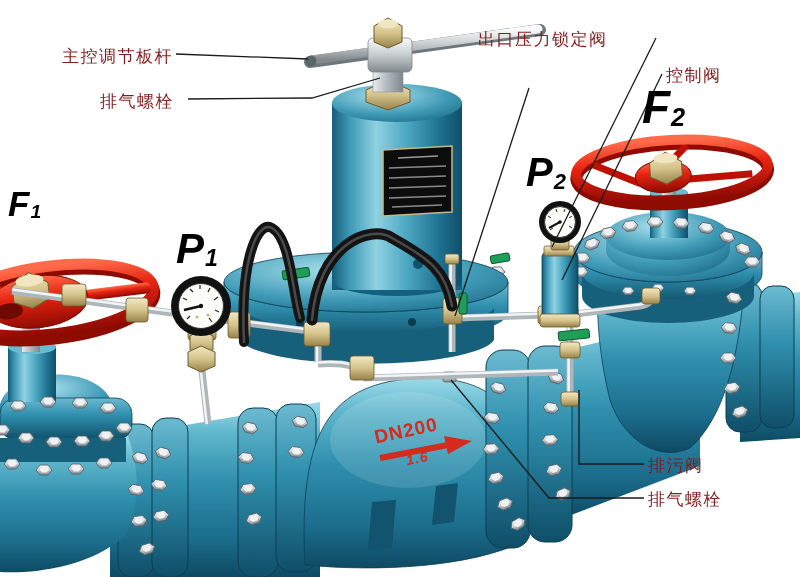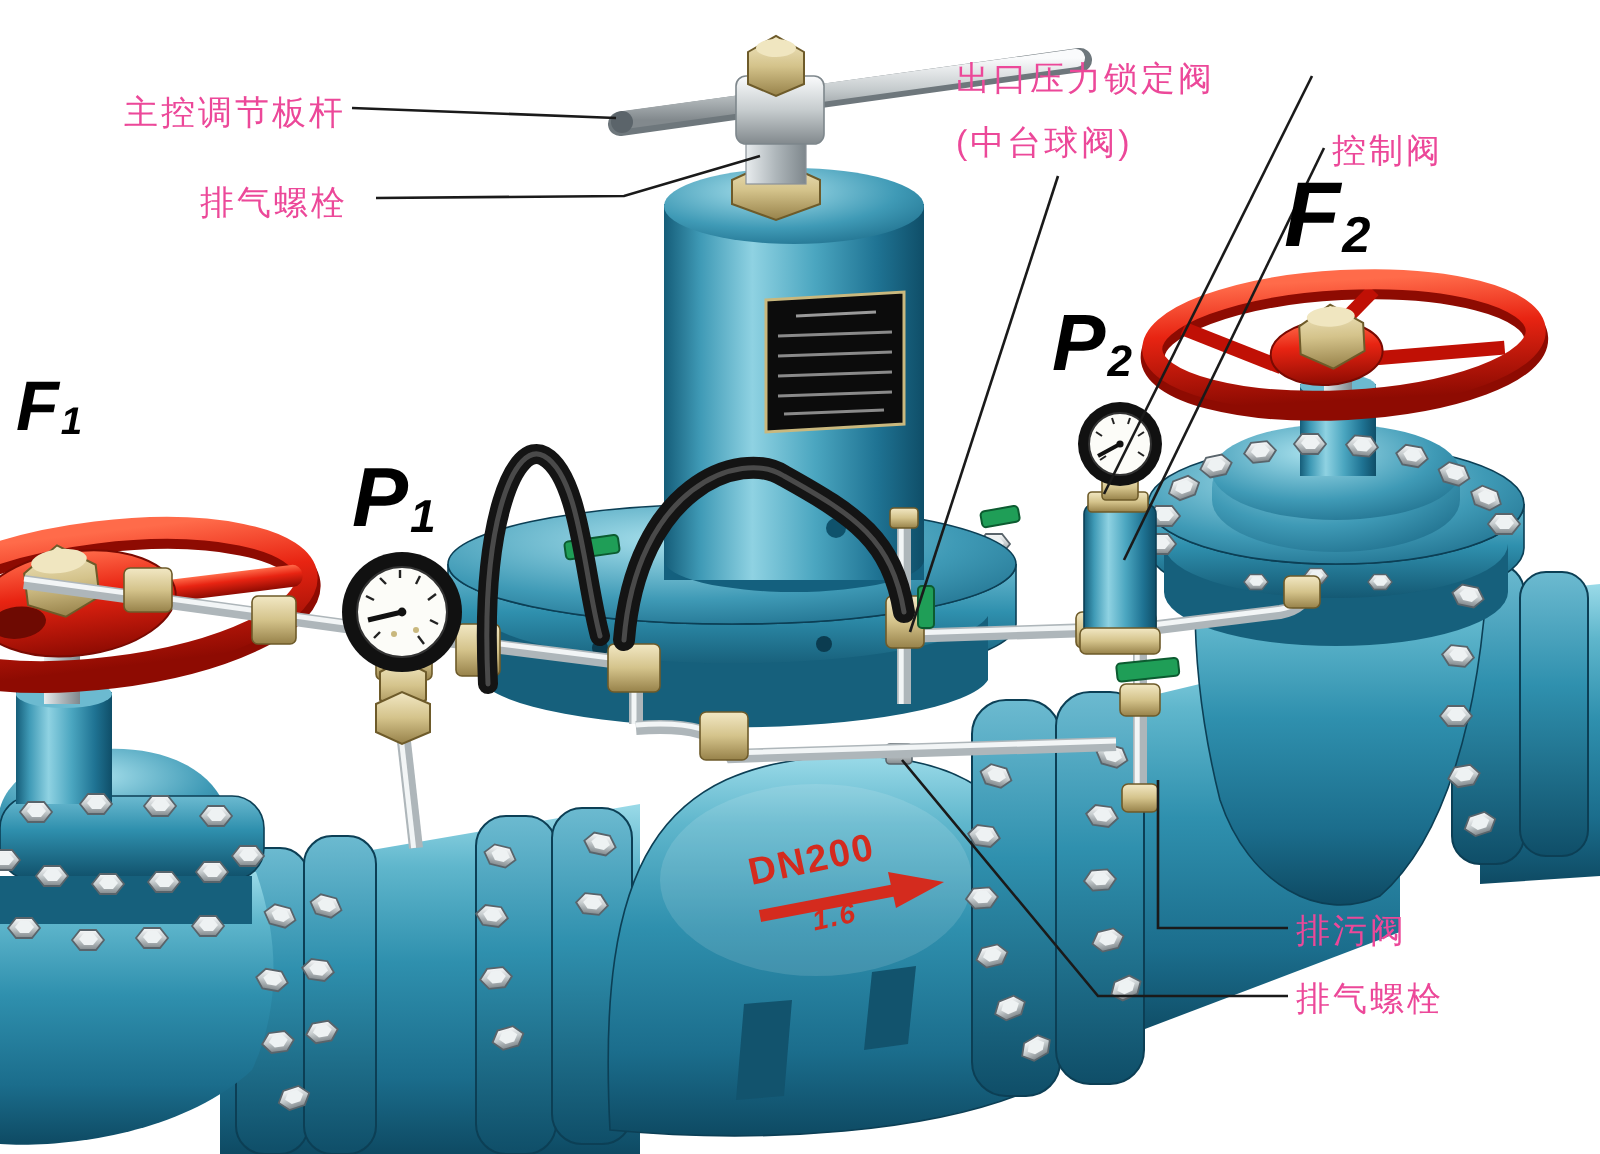--- a/index.html
+++ b/index.html
@@ -1,19 +1,19 @@
 <!DOCTYPE html>
 <html><head>
 <meta charset="utf-8">
 <style>
   html,body{margin:0;padding:0;background:#ffffff;}
   #stage{position:relative;width:800px;height:577px;background:#ffffff;overflow:hidden;
          font-family:"Liberation Sans","DejaVu Sans",sans-serif;}
   #art{position:absolute;left:0;top:0;}
-  .label{position:absolute;font-size:17px;color:#ec4899;white-space:nowrap;letter-spacing:1.5px;}
+  .label{position:absolute;font-size:17px;color:#7f1d1d;white-space:nowrap;letter-spacing:1.5px;}
   .marker{position:absolute;font-style:italic;font-weight:bold;color:#000000;line-height:1;}
   .marker .sub{font-size:0.55em;font-style:italic;position:relative;top:0.12em;margin-left:1px;}
   .pipemark{position:absolute;color:#d42b1e;font-weight:bold;letter-spacing:1px;}
 </style>
 </head>
 <body>
 
 <div id="stage">
 
 <svg id="art" width="800" height="577" viewBox="0 0 800 577">
@@ -359,21 +359,20 @@
     <polyline points="656,38 552,247"></polyline>
     <polyline points="662,74 562,280"></polyline>
     <polyline points="644,464 579,464 579,390"></polyline>
     <polyline points="644,498 549,498 451,380"></polyline>
   </g>
 </svg>
 
 <div class="label" style="left:62px;top:45px">主控调节板杆</div>
 <div class="label" style="left:100px;top:90px">排气螺栓</div>
 <div class="label" style="left:478px;top:28px">出口压力锁定阀</div>
-<div class="label" style="left:478px;top:60px">(中台球阀)</div>
 <div class="label" style="left:666px;top:64px">控制阀</div>
 <div class="label" style="left:648px;top:454px">排污阀</div>
 <div class="label" style="left:648px;top:488px">排气螺栓</div>
 
 <div class="marker" style="left:8px;top:186px;font-size:35px"><span>F</span><span class="sub">1</span></div>
 <div class="marker" style="left:642px;top:84px;font-size:46px"><span>F</span><span class="sub">2</span></div>
 <div class="marker" style="left:176px;top:228px;font-size:42px"><span>P</span><span class="sub">1</span></div>
 <div class="marker" style="left:526px;top:152px;font-size:40px"><span>P</span><span class="sub">2</span></div>
 
 <div class="pipemark" style="left:374px;top:420px;font-size:19px;transform:rotate(-12deg)">DN200</div>

